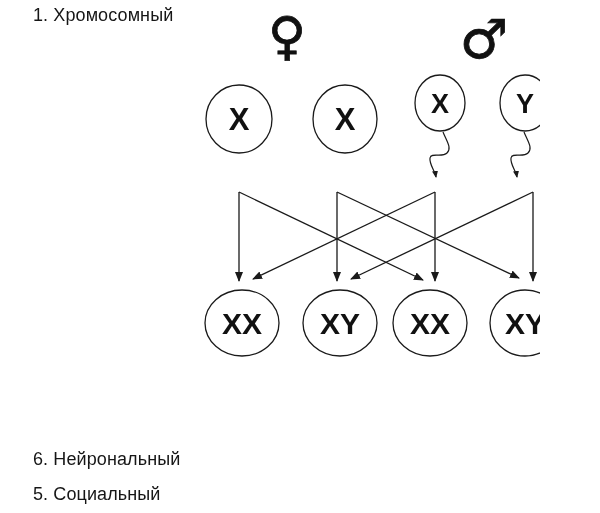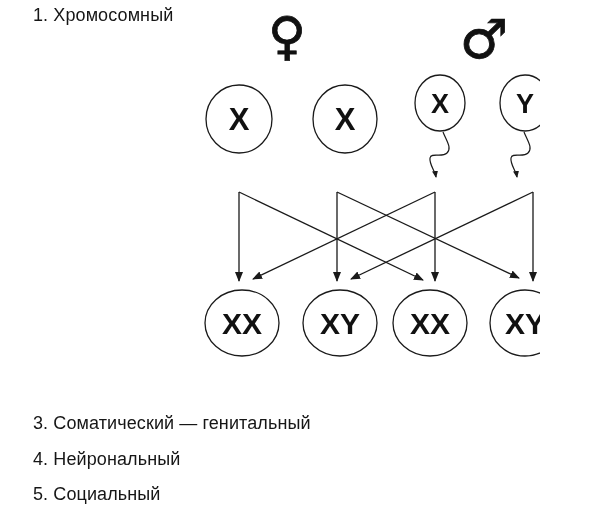--- a/index.html
+++ b/index.html
@@ -126,17 +126,16 @@
     <g>
       <ellipse class="node-ellipse" cx="430" cy="323" rx="37" ry="33"></ellipse>
       <text class="node-label lbl-off" x="430" y="334">XX</text>
     </g>
     <g>
       <ellipse class="node-ellipse" cx="525" cy="323" rx="35" ry="33"></ellipse>
       <text class="node-label lbl-off" x="525" y="334">XY</text>
     </g>
   </svg>
 
-  <div class="list-item li-1">3. Соматический — генитальный</div>
-  <div class="list-item li-2">4. Нейрональный</div>
+  <div class="list-item li-2">6. Нейрональный</div>
   <div class="list-item li-3">5. Социальный</div>
 
 </div>
 
 </body></html>

